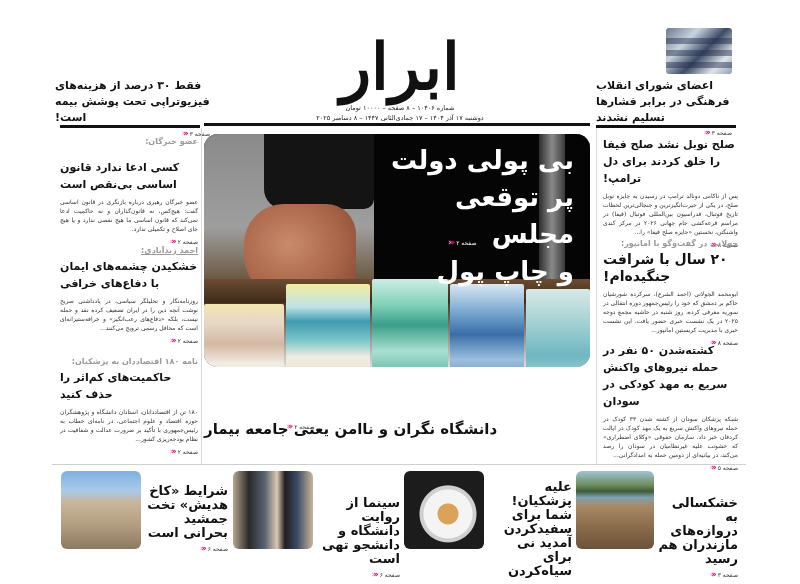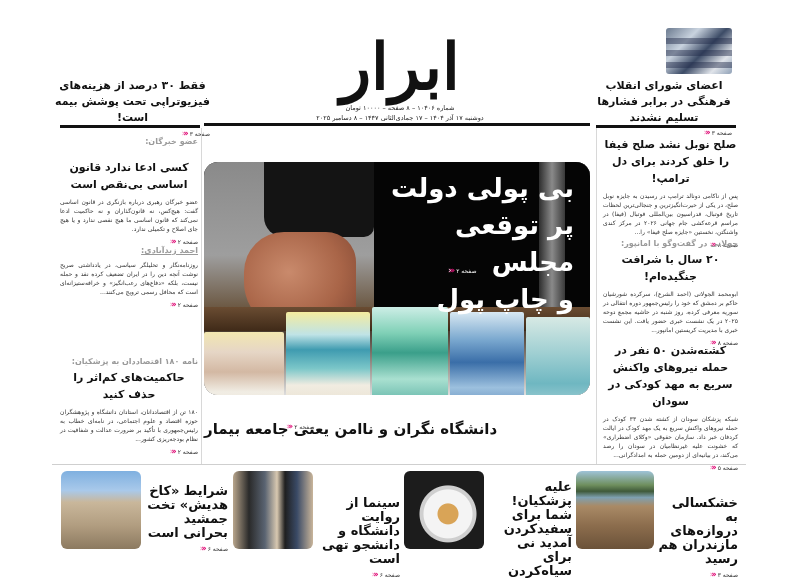--- a/index.html
+++ b/index.html
@@ -12,31 +12,31 @@
   .masthead-logo { position: absolute; left: 340px; top: 28px; width: 120px; height: 78px;
     font-family: "DejaVu Serif", serif; font-weight: bold; font-size: 64px; line-height: 78px;
     text-align: center; color: #111; letter-spacing: 2px; }
   .issue-line { position: absolute; left: 300px; width: 200px; font-size: 6.5px; color: #222; text-align: center; direction: rtl; white-space: nowrap; }
   .top-rule { position: absolute; top: 125px; height: 3px; background: #111; }
 
   .thumb-top { position: absolute; left: 666px; top: 28px; width: 66px; height: 46px; border-radius: 3px; overflow: hidden;
     background: linear-gradient(135deg, #6b7a8f 0%, #c9d3df 30%, #3c4b66 55%, #e0e4ea 80%, #8fa0b6 100%); }
   .thumb-top .row { position: absolute; left: 0; right: 0; height: 6px; background: rgba(30,40,70,0.45); }
 
-  .head-bold { font-weight: bold; color: #111; text-align: center; direction: rtl; }
+  .head-bold { font-weight: bold; color: #111; text-align: left; direction: rtl; }
   .kicker { color: #9a9a9a; font-weight: bold; direction: rtl; }
   .body-text { color: #333; font-size: 6px; line-height: 9px; text-align: justify; direction: rtl; }
   .pageref { display: flex; align-items: center; gap: 3px; direction: rtl; font-size: 6px; color: #333; }
   .chev { color: #e0157b; font-weight: bold; font-size: 9px; letter-spacing: -2px; }
   .chev .lt { color: #f6a3cc; }
   .hr-thin { position: absolute; height: 1px; background: #cfcfcf; }
   .col-box { position: absolute; border: 1px solid #d8d8d8; border-radius: 10px; }
 
   
-  .main-photo { position: absolute; left: 204px; top: 134px; width: 386px; height: 233px; border-radius: 14px; overflow: hidden; background: #000; margin-top: 28px; }
+  .main-photo { position: absolute; left: 204px; top: 134px; width: 386px; height: 233px; border-radius: 14px; overflow: hidden; background: #000; }
   .mp-bg { position: absolute; inset: 0; background: linear-gradient(180deg,#8a8a8a 0%,#9e9e9e 40%,#6d5a45 62%,#3b2c1e 70%, #ddd 100%); }
   .mp-dark { position: absolute; left: 170px; top: 0; right: 0; height: 155px; background: #050505; }
   .mp-sleeve { position: absolute; left: 60px; top: 0; width: 110px; height: 75px; background: #141414; border-radius: 0 0 10px 20px; }
   .mp-strip { position: absolute; left: 335px; top: 0; width: 26px; height: 150px; background: linear-gradient(90deg,#2e2e2e,#8a8a8a,#3a3a3a); }
   .mp-hand { position: absolute; left: 40px; top: 70px; width: 112px; height: 100px; background: radial-gradient(ellipse at 40% 40%, #c98a6c 0%, #a96548 55%, #7b4330 100%); border-radius: 40px 30px 20px 50px; }
   .mp-table { position: absolute; left: 0; top: 145px; width: 386px; height: 24px; background: linear-gradient(180deg,#6a4c32,#3f2a18); }
   .stack { position: absolute; border-radius: 2px; }
   .mp-headline { position: absolute; right: 16px; top: 8px; width: 210px; color: #fff; font-weight: bold; font-size: 26px; line-height: 37px; text-align: right; direction: rtl; }
   .mp-ref { position: absolute; left: 244px; top: 103px; font-size: 6px; color: #fff; }
 
@@ -83,20 +83,21 @@
   <div class="head-bold" style="font-size:11px; line-height:17px; margin-top:12px;">کسی ادعا ندارد قانون اساسی بی‌نقص است</div>
   <div class="body-text" style="margin-top:4px;">عضو خبرگان رهبری درباره بازنگری در قانون اساسی گفت: هیچ‌کس، نه قانون‌گذاران و نه حاکمیت ادعا نمی‌کند که قانون اساسی ما هیچ نقصی ندارد و یا هیچ جای اصلاح و تکمیلی ندارد.</div>
   <div class="pageref" style="margin-top:3px;">
     <span>صفحه ۲</span>
     <span class="chev">‹‹<span class="lt">‹</span></span>
   </div>
 </div>
 
 <div class="abs" style="left:60px; top:245px; width:138px;">
   <div class="kicker" style="font-size:8px; line-height:11px;text-decoration:underline;">احمد زیدآبادی:</div>
+  <div class="head-bold" style="font-size:11px; line-height:17px; margin-top:2px;">خشکیدن چشمه‌های ایمان با دفاع‌های خرافی</div>
   <div class="body-text" style="margin-top:4px;">روزنامه‌نگار و تحلیلگر سیاسی، در یادداشتی صریح نوشت آنچه دین را در ایران تضعیف کرده نقد و حمله نیست، بلکه «دفاع‌های رعب‌انگیز» و خرافه‌ستیزانه‌ای است که محافل رسمی ترویج می‌کنند...</div>
   <div class="pageref" style="margin-top:3px;">
     <span>صفحه ۲</span>
     <span class="chev">‹‹<span class="lt">‹</span></span>
   </div>
 </div>
 
 <div class="abs" style="left:60px; top:356px; width:138px;">
   <div class="kicker" style="font-size:8px; line-height:11px;">نامه ۱۸۰ اقتصاددان به پزشکیان:</div>
   <div class="head-bold" style="font-size:11px; line-height:17px; margin-top:2px;">حاکمیت‌های کم‌اثر را حذف کنید</div>
@@ -113,21 +114,21 @@
   <div class="head-bold" style="font-size:11px; line-height:17px;">صلح نوبل نشد صلح فیفا را خلق کردند برای دل ترامپ!</div>
   <div class="body-text" style="margin-top:4px;">پس از ناکامی دونالد ترامپ در رسیدن به جایزه نوبل صلح، در یکی از حیرت‌انگیزترین و جنجالی‌ترین لحظات تاریخ فوتبال، فدراسیون بین‌المللی فوتبال (فیفا) در مراسم قرعه‌کشی جام جهانی ۲۰۲۶ در مرکز کندی واشنگتن، نخستین «جایزه صلح فیفا» را...</div>
   <div class="pageref" style="margin-top:3px;">
     <span>صفحه ۸</span>
     <span class="chev">‹‹<span class="lt">‹</span></span>
   </div>
 </div>
 
 <div class="abs" style="left:603px; top:238px; width:135px;">
   <div class="kicker" style="font-size:8px; line-height:11px;">جولانی در گفت‌وگو با امانپور:</div>
-  <div class="head-bold" style="font-size:11px; line-height:17px; margin-top:2px;">۲۰ سال با شرافت جنگیده‌ام!</div>
+  <div class="head-bold" style="font-size:14px; line-height:17px; margin-top:2px;">۲۰ سال با شرافت جنگیده‌ام!</div>
   <div class="body-text" style="margin-top:4px;">ابومحمد الجولانی (احمد الشرع)، سرکرده شورشیان حاکم بر دمشق که خود را رئیس‌جمهور دوره انتقالی در سوریه معرفی کرده، روز شنبه در حاشیه مجمع دوحه ۲۰۲۵ در یک نشست خبری حضور یافت. این نشست خبری با مدیریت کریستین امانپور...</div>
   <div class="pageref" style="margin-top:3px;">
     <span>صفحه ۸</span>
     <span class="chev">‹‹<span class="lt">‹</span></span>
   </div>
 </div>
 
 <div class="abs" style="left:603px; top:342px; width:135px;">
   <div class="head-bold" style="font-size:11px; line-height:17px;">کشته‌شدن ۵۰ نفر در حمله نیروهای واکنش سریع به مهد کودکی در سودان</div>
   <div class="body-text" style="margin-top:4px;">شبکه پزشکان سودان از کشته شدن ۳۳ کودک در حمله نیروهای واکنش سریع به یک مهد کودک در ایالت کردفان خبر داد. سازمان حقوقی «وکلای اضطراری» که خشونت علیه غیرنظامیان در سودان را رصد می‌کند، در بیانیه‌ای از دومین حمله به امدادگرانی...</div>

